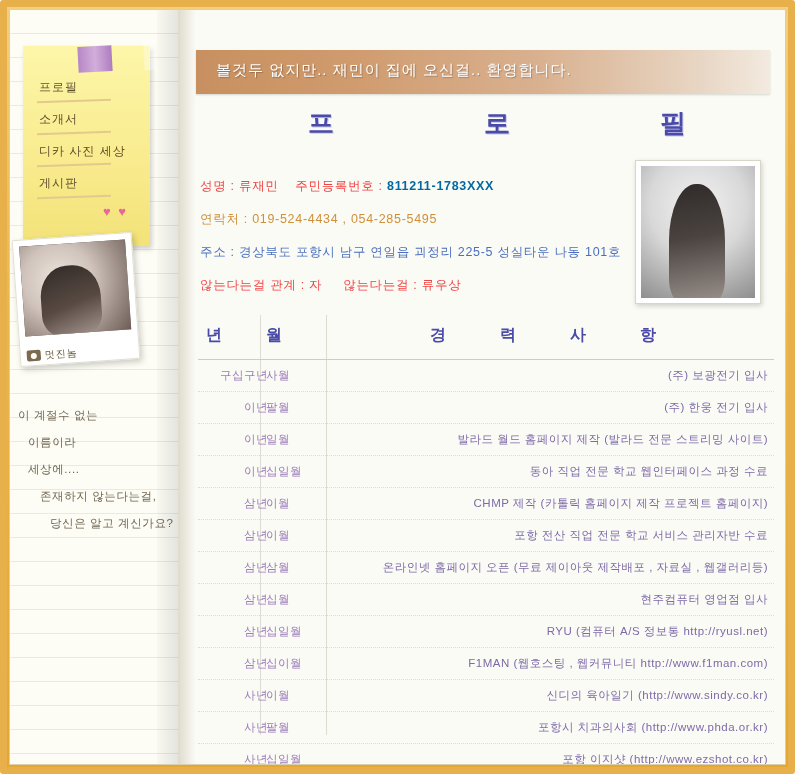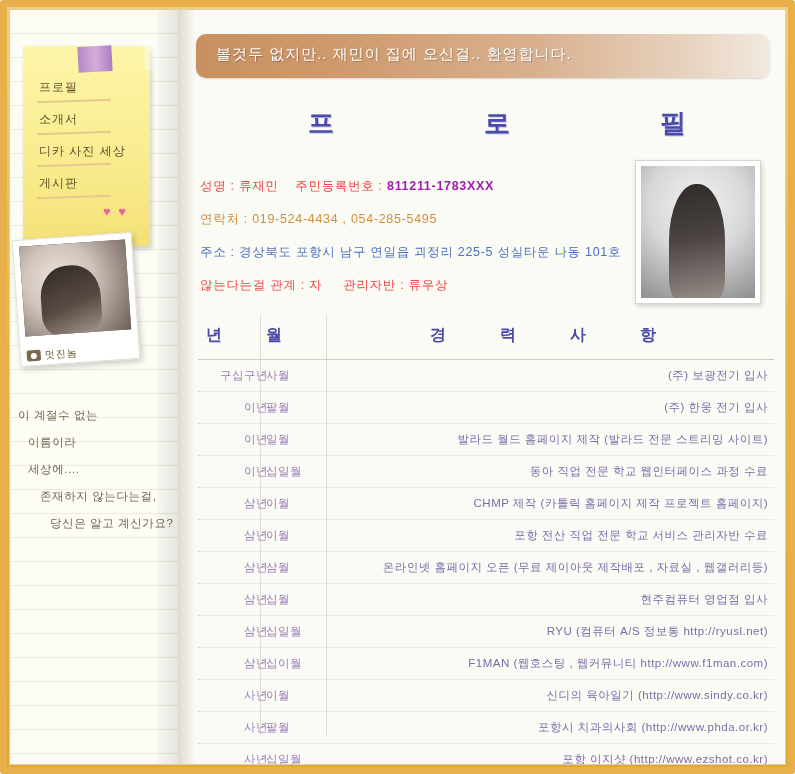--- a/index.html
+++ b/index.html
@@ -196,24 +196,24 @@
     letter-spacing: .6px;
     white-space: nowrap;
   }
   .left-lines .ln.indent1 { padding-left: 10px; }
   .left-lines .ln.indent2 { padding-left: 22px; }
   .left-lines .ln.indent3 { padding-left: 32px; }
 
   
   .banner {
     position: absolute;
-    left: 18px; top: 24px;
+    left: 18px; top: 40px;
     width: 574px; height: 44px;
     background: linear-gradient(90deg, #c89060 0%, #cf9a6c 25%, #d9b190 60%, #e8d6c4 88%, #f3eae0 100%);
-    border-radius: 10px;
+    border-radius: 0;
     box-shadow: 0 1px 2px rgba(0,0,0,0.15);
   }
   .banner-text {
     position: absolute;
     left: 20px; top: 11px;
     font-size: 15px;
     color: #ffffff;
     letter-spacing: 1px;
     text-shadow: 1px 1px 1px rgba(0,0,0,0.25);
     white-space: nowrap;
@@ -241,21 +241,21 @@
     left: 22px; top: 160px;
     width: 470px;
   }
   .info .row {
     font-size: 12.5px;
     line-height: 33px;
     letter-spacing: .7px;
     white-space: nowrap;
   }
   .c-purple { color: #ef4444; }
-  .c-navy   { color: #a21caf; font-weight: bold; }
+  .c-navy   { color: #0369a1; font-weight: bold; }
   .c-orange { color: #d08f3a; }
   .c-blue   { color: #4a6fc0; }
 
   
   .portrait {
     position: absolute;
     right: 24px; top: 150px;
     width: 124px; height: 142px;
     background: #ffffff;
     border: 1px solid #d8d6c9;
@@ -426,21 +426,21 @@
           <span class="c-orange">019-524-4434 , 054-285-5495</span>
         </div>
         <div class="row">
           <span class="c-blue">주소 :</span>
           <span class="c-blue">경상북도 포항시 남구 연일읍 괴정리 225-5 성실타운 나동 101호</span>
         </div>
         <div class="row">
           <span class="c-purple">않는다는걸 관계 :</span>
           <span class="c-purple">자</span>
           &nbsp;&nbsp;&nbsp;
-          <span class="c-purple">관리자반 :</span>
+          <span class="c-purple">않는다는걸 :</span>
           <span class="c-purple">류우상</span>
         </div>
       </div>
 
       <div class="portrait">
         <div class="ph"></div>
       </div>
 
       <div class="table">
         <div class="vline"></div>

